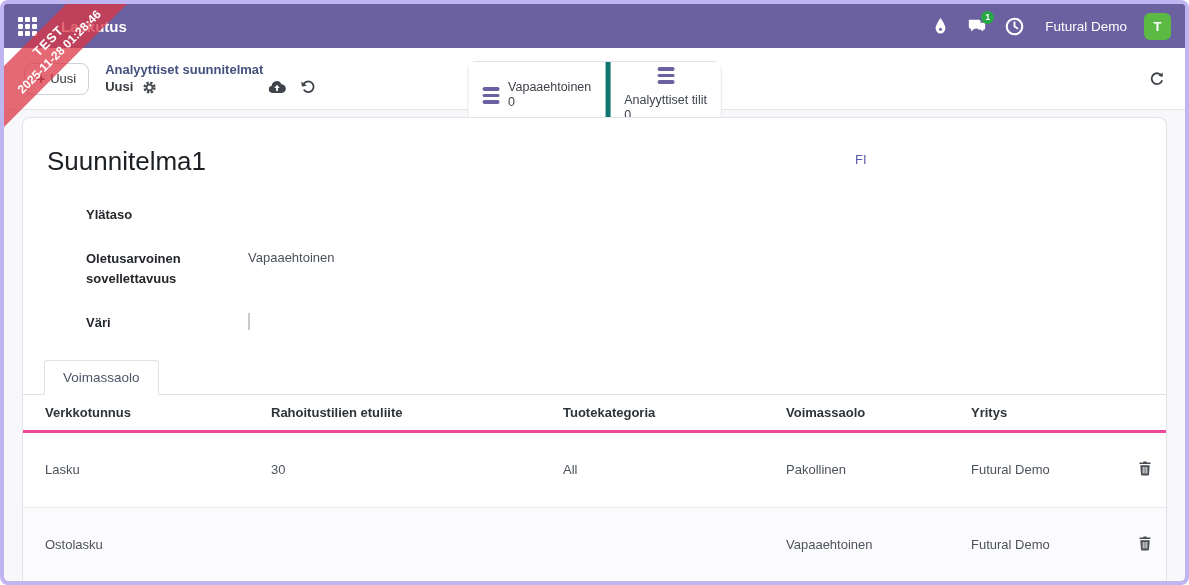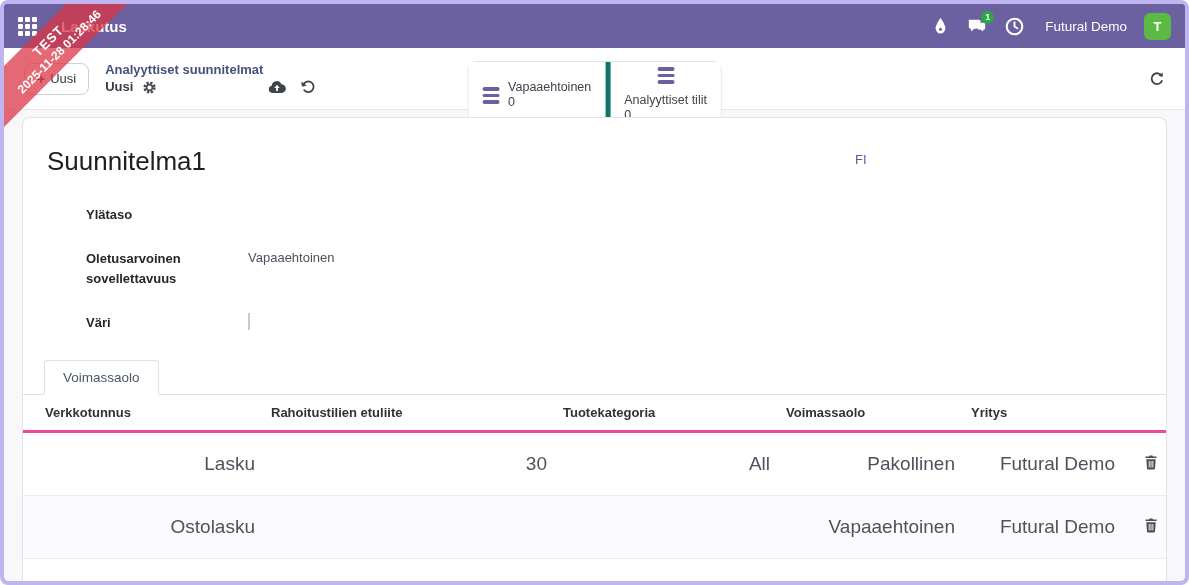--- a/index.html
+++ b/index.html
@@ -97,22 +97,22 @@
     color: #4d5666; font-size: 13.5px; cursor: pointer;
   }
 
   .grid-table-wrap { margin: 0 -24px; }
   table.o-list { width: 100%; border-collapse: collapse; table-layout: fixed; }
   .o-list th {
     text-align: left; font-size: 13px; font-weight: 700; color: #2e3338;
     padding: 10px 8px; border-bottom: 3px solid #ec4899;
   }
   .o-list td {
-    font-size: 19px; color: #4d535c; padding: 20px 8px;
-    border-bottom: 1px solid #ececf0; cursor: text; overflow: hidden; white-space: nowrap; text-align: right;
+    font-size: 13px; color: #4d535c; padding: 28px 8px;
+    border-bottom: 1px solid #ececf0; cursor: text; overflow: hidden; white-space: nowrap;
   }
   .o-list th:first-child, .o-list td:first-child { padding-left: 22px; }
   .o-list tbody tr:nth-child(even) td { background: #fbfbfd; }
   .add-row td { color: #575c85; cursor: pointer; }
   .trash-cell { text-align: center; cursor: pointer !important; }
 
   
   .ribbon {
     position: absolute; left: -75px; top: 21px; width: 250px; z-index: 50;
     transform: rotate(-45deg); background: rgba(218, 52, 68, 0.74);

